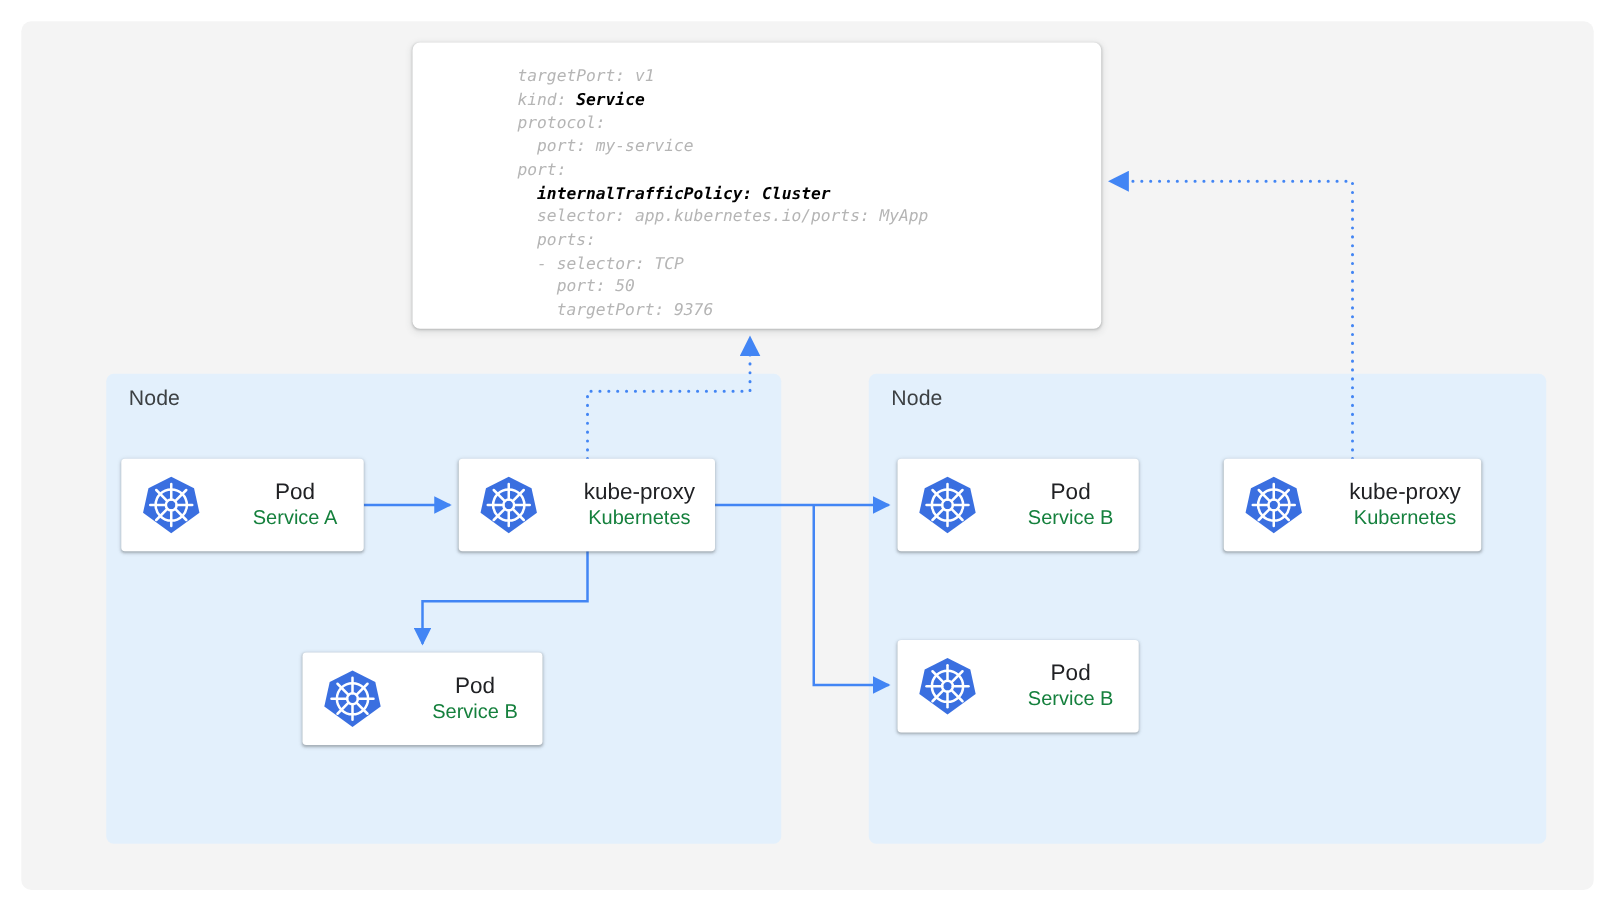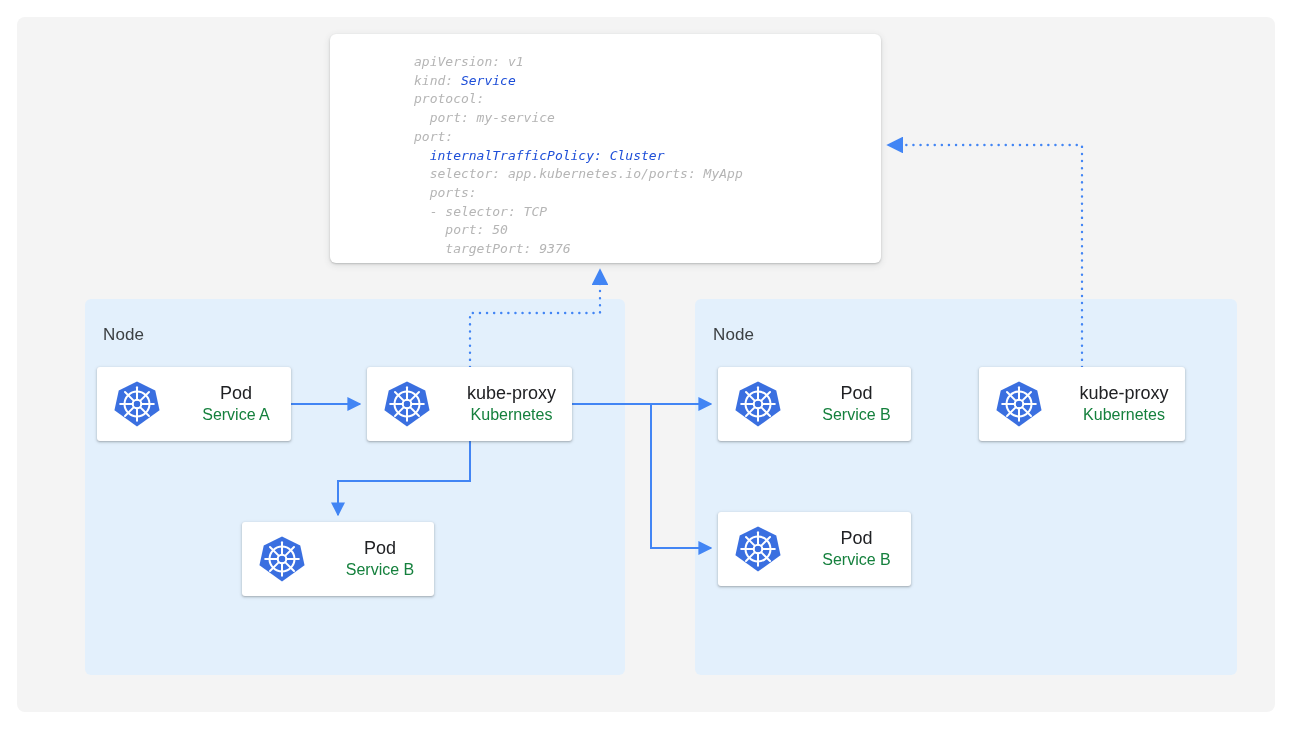--- a/index.html
+++ b/index.html
@@ -41,21 +41,21 @@
   .node-box {
     position: absolute;
     background: #e3f0fc;
     border-radius: 6px;
   }
   #node-left  { left: 68px;  top: 282px; width: 540px; height: 376px; }
   #node-right { left: 678px; top: 282px; width: 542px; height: 376px; }
   .node-label {
     position: absolute;
     left: 18px;
-    top: 26px;
+    top: 10px;
     font-size: 17px;
     color: #3c4043;
     letter-spacing: 0.1px;
   }
 
   
   .card {
     position: absolute;
     background: #ffffff;
     border-radius: 3px;
@@ -118,41 +118,41 @@
     top: 19px;
     margin: 0;
     font-family: "DejaVu Sans Mono", "Liberation Mono", monospace;
     font-style: italic;
     font-size: 13px;
     line-height: 18.7px;
     color: #b5b5b5;
     white-space: pre;
   }
   #yaml-code .bold {
-    font-weight: normal;
-    color: #1d4ed8;
+    font-weight: bold;
+    color: #000000;
   }
 </style>
 </head>
 <body>
 
 <div id="canvas-panel">
 
   <div class="node-box" id="node-left">
     <div class="node-label">Node</div>
   </div>
 
   <div class="node-box" id="node-right">
     <div class="node-label">Node</div>
   </div>
 
 </div>
 
 <div id="yaml-card">
-  <pre id="yaml-code"><span>apiVersion: v1</span>
+  <pre id="yaml-code"><span>targetPort: v1</span>
 <span>kind: </span><span class="bold">Service</span>
 <span>protocol:</span>
 <span>  port: my-service</span>
 <span>port:</span>
 <span class="bold">  internalTrafficPolicy: Cluster</span>
 <span>  selector: app.kubernetes.io/ports: MyApp</span>
 <span>  ports:</span>
 <span>  - selector: TCP</span>
 <span>    port: 50</span>
 <span>    targetPort: 9376</span></pre>

